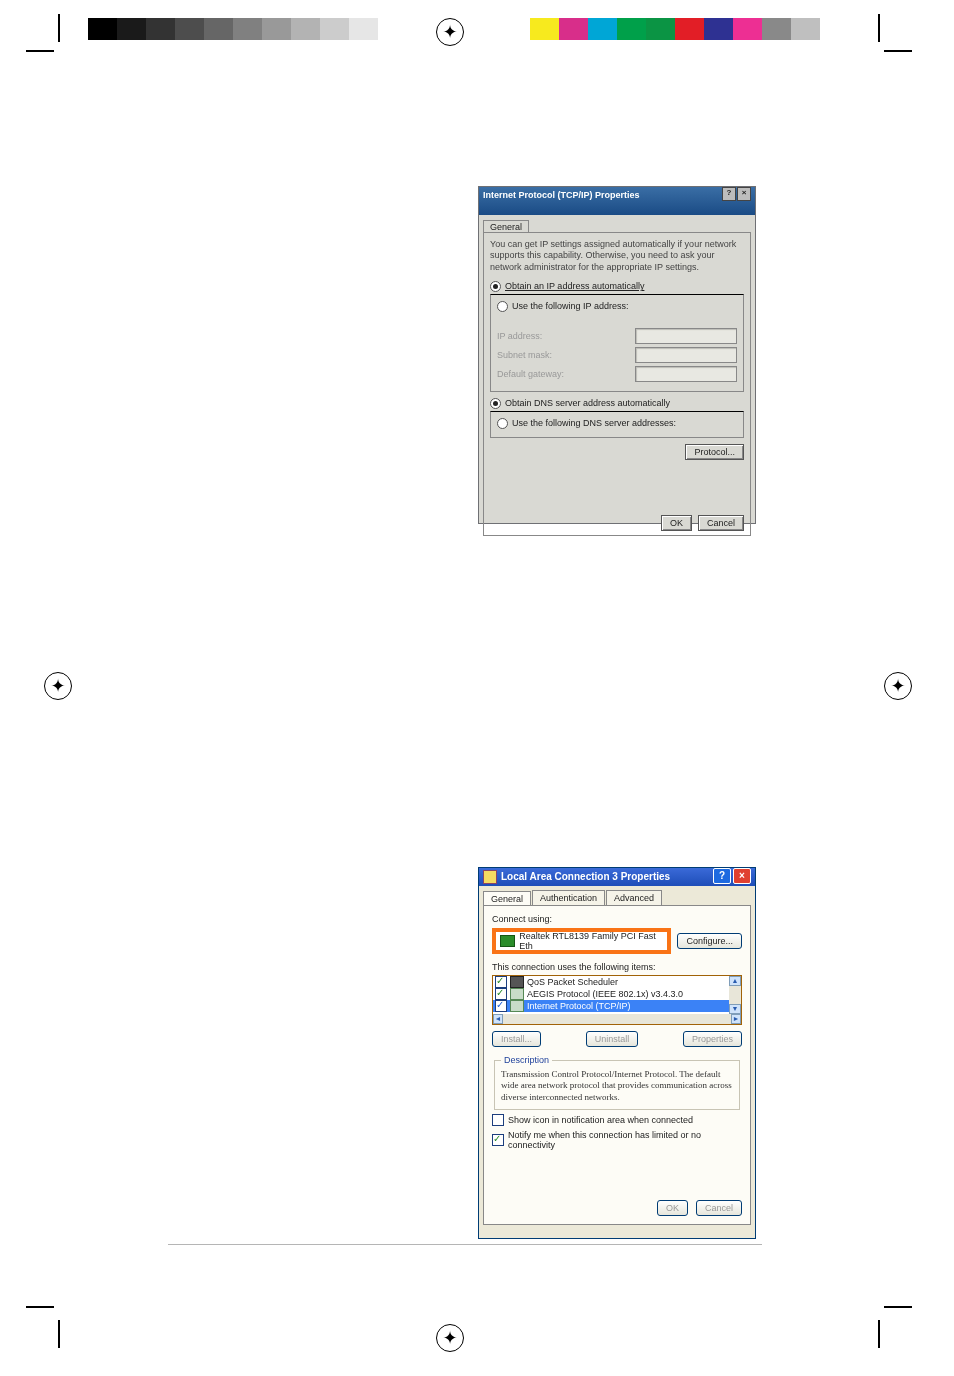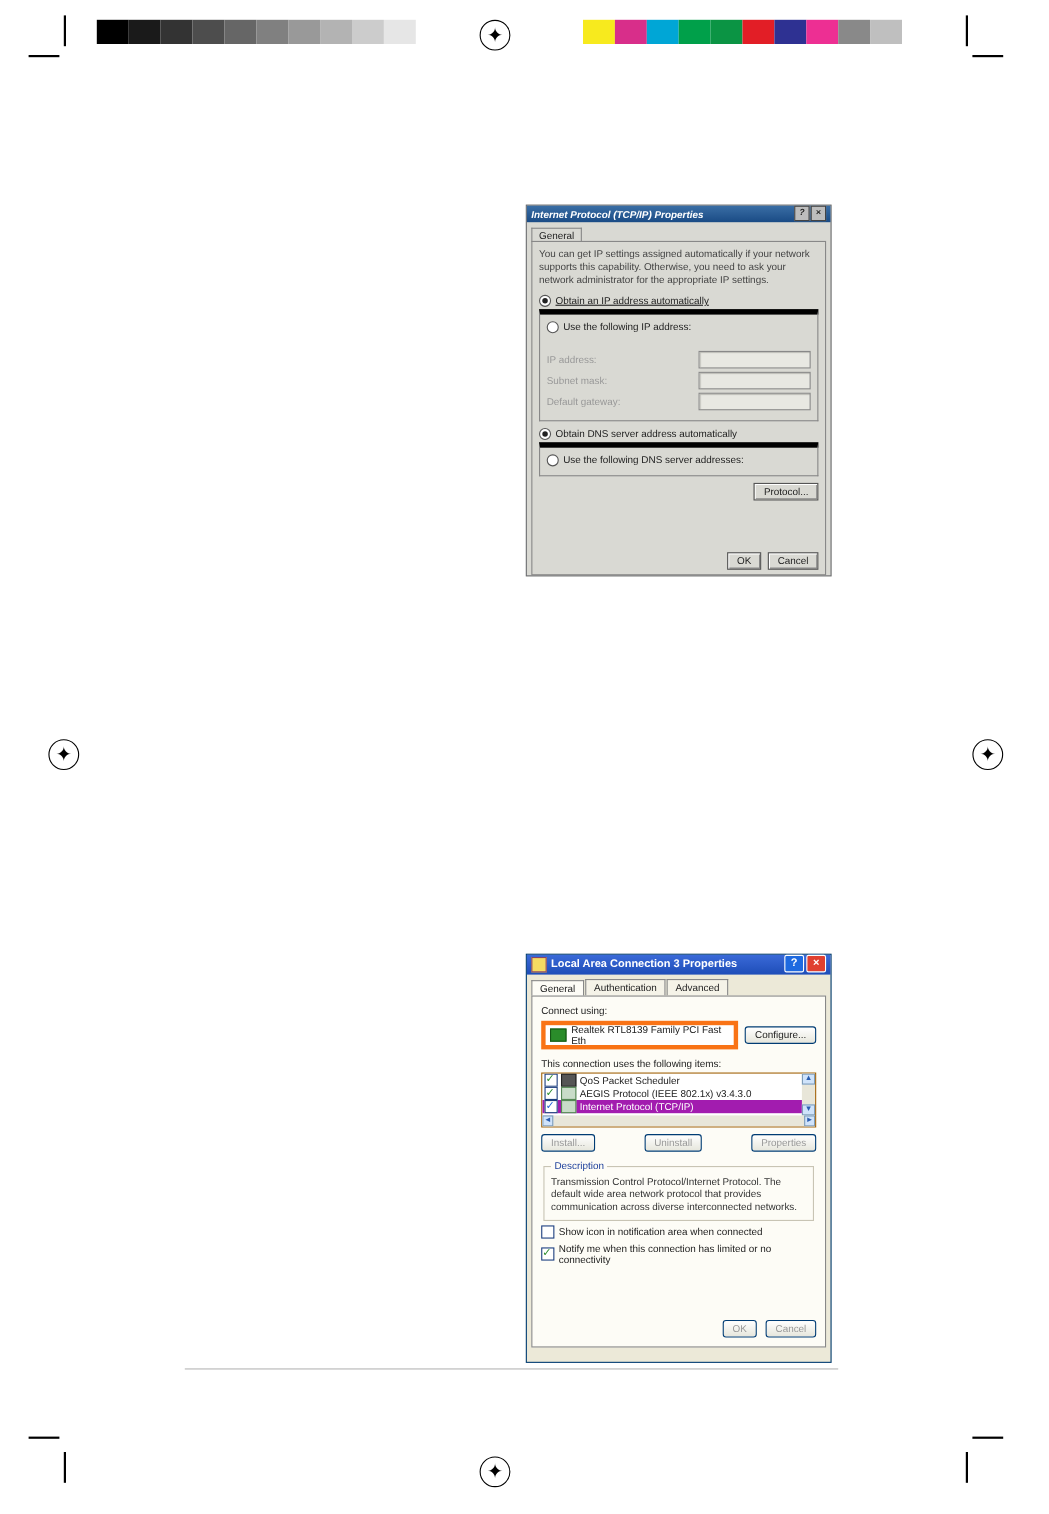--- a/index.html
+++ b/index.html
@@ -71,27 +71,26 @@
     height: 336px;
     background: #d9d9d3;
     border: 1px solid #6f7074;
     font-size: 9px;
     color: #222;
   }
   .dlg1-title {
     background: linear-gradient(#3a6ea5, #1a4b85);
     color: #fff;
     font-weight: bold;
-    height: 15px;
+    height: 28px;
     line-height: 16px;
     padding: 0 4px;
     display: flex;
     justify-content: space-between;
     font-size: 9px;
-    font-style: italic;
   }
   .dlg1-title .btns { display: flex; gap: 1px; }
   .dlg1-title .btn {
     width: 12px; height: 12px;
     background: #bdbdbd;
     border: 1px solid #444;
     font-size: 8px;
     text-align: center;
     line-height: 10px;
     color: #222;
@@ -115,21 +114,21 @@
     padding: 6px;
     height: 290px;
     position: relative;
   }
   .dlg1 .msg { line-height: 1.25; margin-bottom: 8px; color: #444; }
   .dlg1 fieldset {
     border: 1px solid #888;
     margin: 0 0 6px 0;
     padding: 4px 6px 6px 6px;
   }
-  .dlg1 fieldset.nolegend { border-top: 5px solid #000000; }
+  .dlg1 fieldset.nolegend { border-top: 1px solid #000000; }
   .dlg1 label.row {
     display: flex;
     align-items: center;
     gap: 4px;
     margin: 2px 0;
   }
   .dlg1 .radio {
     display: inline-block;
     width: 9px; height: 9px;
     border: 1px solid #555;
@@ -325,31 +324,31 @@
     top: -2px; left: 0;
     font-size: 10px;
     color: #2a8c2a;
   }
   .dlg2 .checkbox.blue.on::after { color: #1e60d8; }
   .dlg2 .item .ic {
     width: 12px; height: 10px; flex: none;
   }
   .dlg2 .item .ic.sched { background: #555; border: 1px solid #222; }
   .dlg2 .item .ic.proto { background: #c8dcc8; border: 1px solid #558855; }
-  .dlg2 .item.sel { background: #a21caf; color: #fff; }
+  .dlg2 .item.sel { background: #3b82f6; color: #fff; }
   .dlg2 .btnrow {
     display: flex; justify-content: space-between; margin-top: 6px;
   }
   .dlg2 fieldset.desc {
     margin-top: 8px;
     border: 1px solid #c8c4b4;
     padding: 4px 6px 6px 6px;
   }
   .dlg2 fieldset.desc legend { color: #20429c; font-size: 9px; padding: 0 3px; }
-  .dlg2 .desctext { color: #333; line-height: 1.25; }
+  .dlg2 .desctext { color: #333; line-height: 1.25; font-family: Liberation Serif, serif; }
   .dlg2 .chkrow {
     display: flex; align-items: center; gap: 4px; margin-top: 4px;
   }
   .dlg2 .bottom2 {
     position: absolute;
     right: 8px; bottom: 8px;
     display: flex; gap: 8px;
   }
 </style>
 </head>

